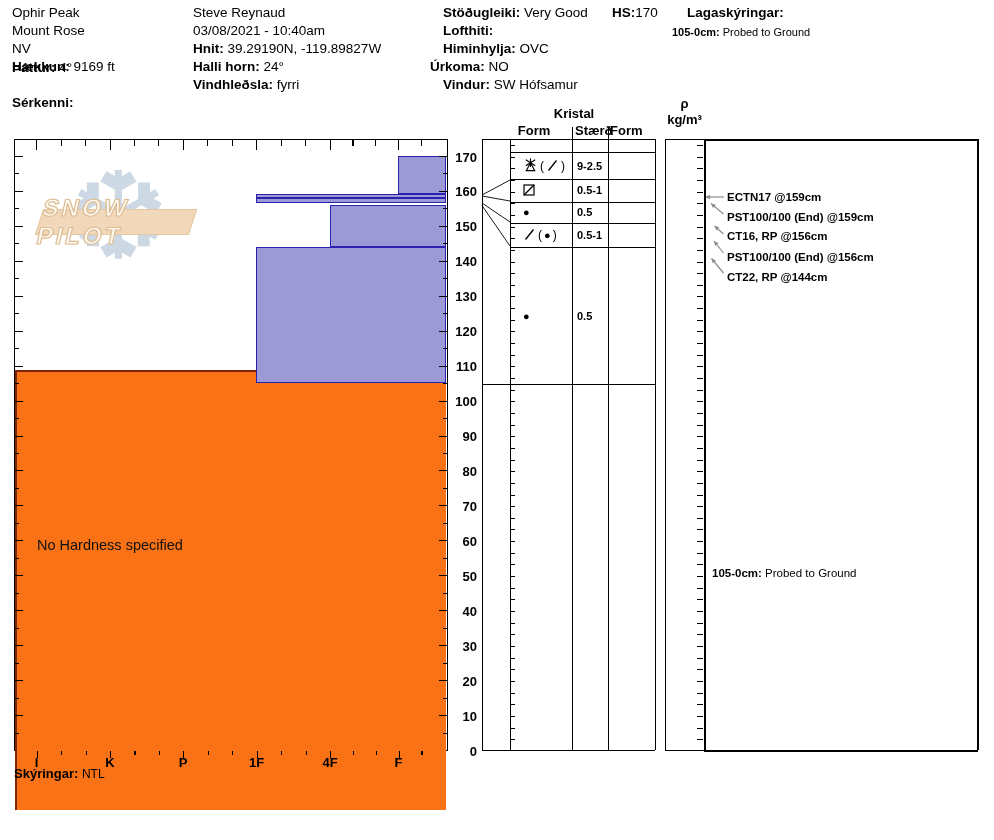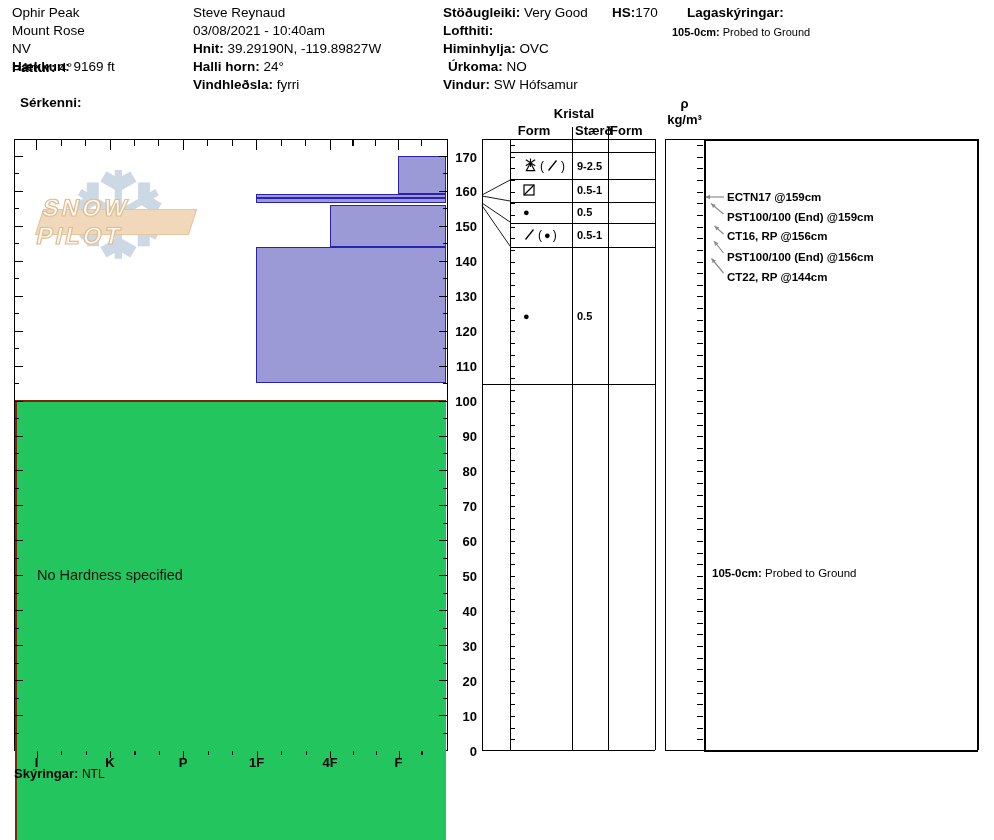--- a/index.html
+++ b/index.html
@@ -32,44 +32,44 @@
 </head>
 <body>
 
 <div class="sheet">
 
   <div class="hline" style="left:12px;top:5px"><span>Ophir Peak</span></div>
   <div class="hline" style="left:12px;top:23px"><span>Mount Rose</span></div>
   <div class="hline" style="left:12px;top:41px"><span>NV</span></div>
   <div class="hline" style="left:12px;top:59px"><b>Hækkun:</b> <span>9169 ft</span></div>
   <div class="hline" style="left:12px;top:60px"><b>Þáttur:</b> <span>4°</span></div>
-  <div class="hline" style="left:20px;top:95px"><b>Sérkenni:</b> <span></span></div>
+  <div class="hline" style="left:12px;top:95px"><b>Sérkenni:</b> <span></span></div>
 
   <div class="hline" style="left:193px;top:5px"><span>Steve Reynaud</span></div>
   <div class="hline" style="left:193px;top:23px"><span>03/08/2021 - 10:40am</span></div>
   <div class="hline" style="left:193px;top:41px"><b>Hnit:</b> <span>39.29190N, -119.89827W</span></div>
   <div class="hline" style="left:193px;top:59px"><b>Halli horn:</b> <span>24°</span></div>
   <div class="hline" style="left:193px;top:77px"><b>Vindhleðsla:</b> <span>fyrri</span></div>
 
   <div class="hline" style="left:443px;top:5px"><b>Stöðugleiki:</b> <span>Very Good</span></div>
   <div class="hline" style="left:443px;top:23px"><b>Lofthiti:</b> <span></span></div>
   <div class="hline" style="left:443px;top:41px"><b>Himinhylja:</b> <span>OVC</span></div>
-  <div class="hline" style="left:448px;top:59px"><b>Úrkoma:</b> <span>NO</span></div>
+  <div class="hline" style="left:430px;top:59px"><b>Úrkoma:</b> <span>NO</span></div>
   <div class="hline" style="left:443px;top:77px"><b>Vindur:</b> <span>SW Hófsamur</span></div>
 
   <div class="hline" style="left:612px;top:5px"><b>HS:</b><span>170</span></div>
   <div class="hline" style="left:687px;top:5px"><b>Lagaskýringar:</b></div>
   <div class="hline small" style="left:672px;top:26px"><b>105-0cm:</b> <span>Probed to Ground</span></div>
 
   <div class="plot" id="plot">
     <div class="flake" style="left:52px;top:6px;font-size:122px">❆</div>
     <div class="banner" style="left:24px;top:69px;width:154px;height:26px">
       <span>SNOW PILOT</span>
     </div>
-  <div class="noHard" style="left: 0px; top: 260px; width: 431px; height: 440px; background: #22c55e; border-top-color: rgb(126, 37, 5); border-left-color: rgb(126, 37, 5);">
+  <div class="noHard" style="left: 0px; top: 230px; width: 431px; height: 440px; background: #f97316; border-top-color: rgb(126, 37, 5); border-left-color: rgb(126, 37, 5);">
         <div class="noHardTxt" style="left: 20px; top: 165px;">No Hardness specified</div>
       </div>
       <div class="bar" style="left: 383px; top: 16px; width: 48px; height: 38.4353px; background: rgb(155, 154, 215); z-index: 3;"></div>
       <div class="bar" style="left: 241px; top: 54.4353px; width: 190px; height: 3.49412px; background: rgb(155, 154, 215); z-index: 3;"></div>
       <div class="bar" style="left: 241px; top: 57.9294px; width: 190px; height: 5.24118px; background: rgb(155, 154, 215); z-index: 3;"></div>
       <div class="bar" style="left: 314.5px; top: 64.9176px; width: 116.5px; height: 41.9294px; background: rgb(155, 154, 215); z-index: 3;"></div>
       <div class="bar" style="left: 241px; top: 106.847px; width: 190px; height: 136.271px; background: rgb(155, 154, 215); z-index: 3;"></div>
       <div class="tick" style="left: 0px; top: 592.529px; width: 4px; height: 1px; z-index: 4;"></div>
       <div class="tick" style="right: 0px; top: 592.529px; width: 4px; height: 1px; z-index: 4;"></div>
       <div class="tick" style="left: 0px; top: 575.059px; width: 8px; height: 1px; z-index: 4;"></div>

